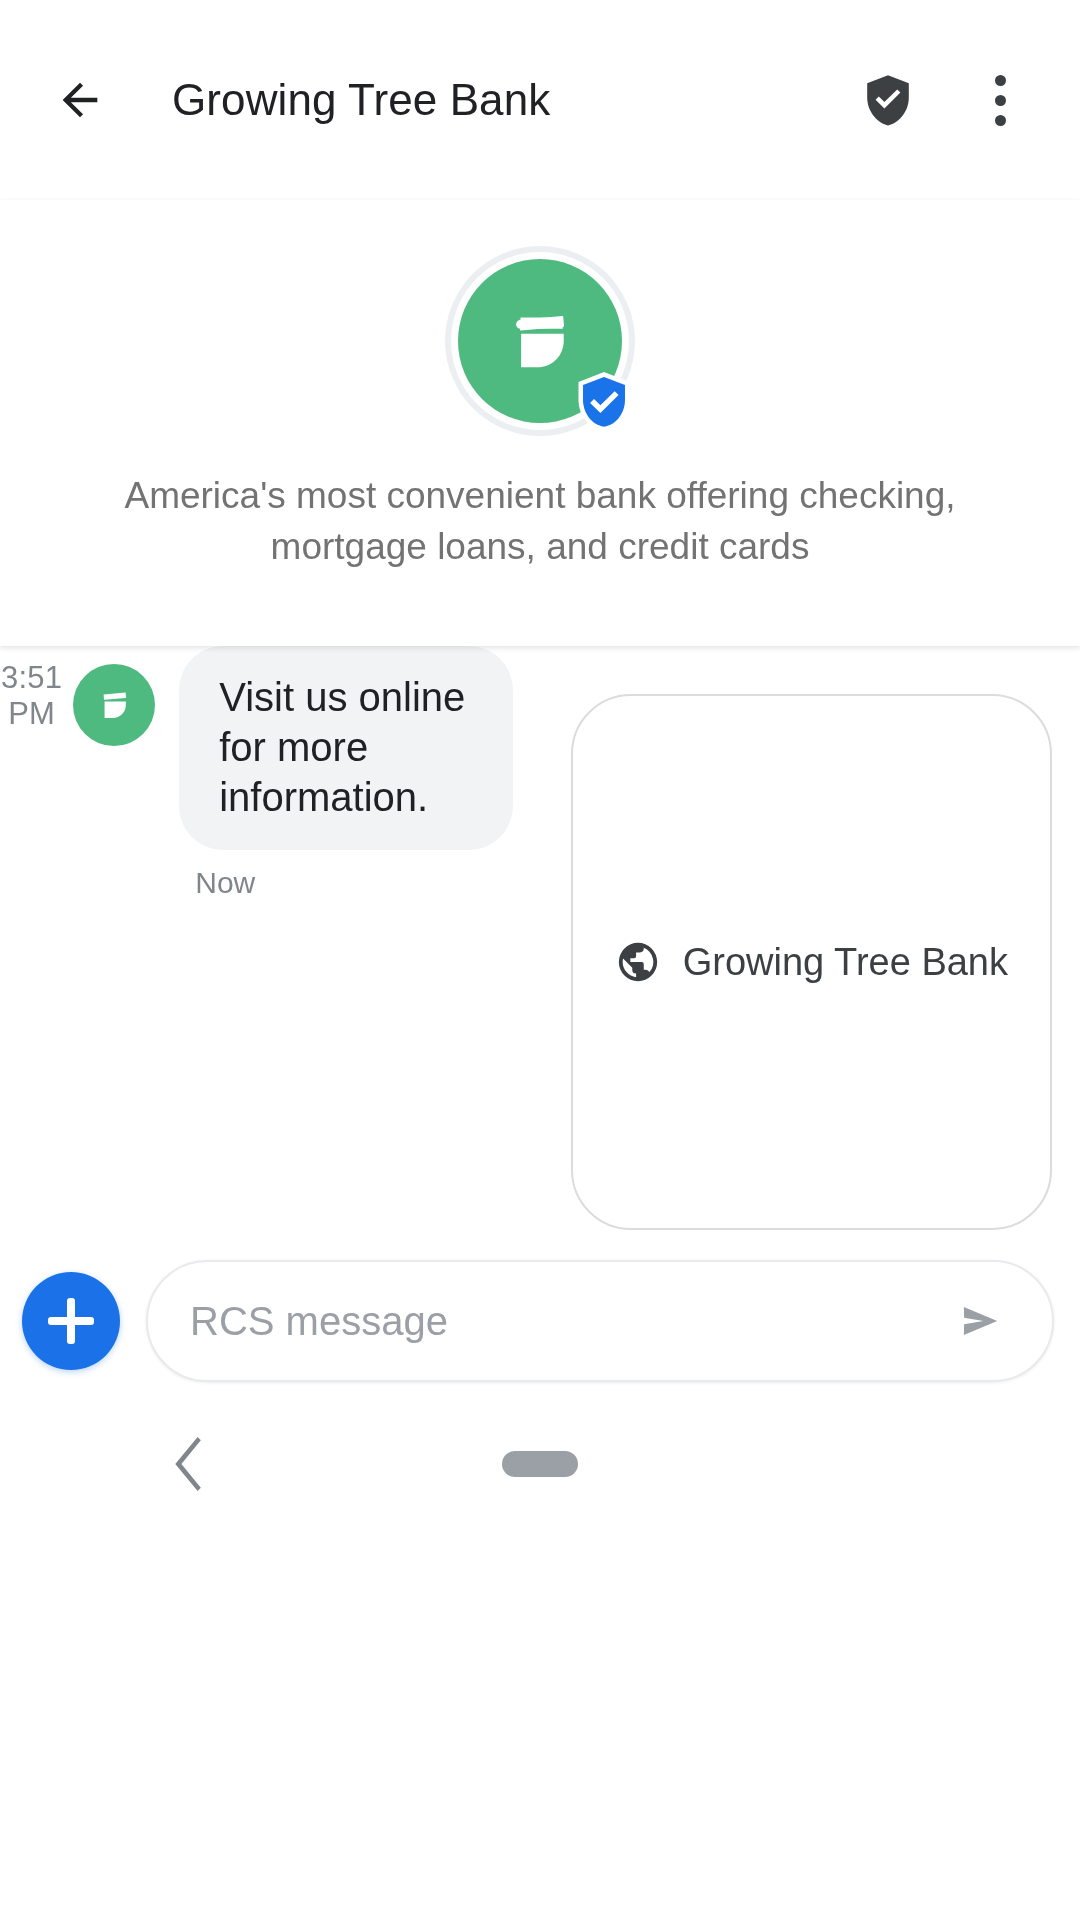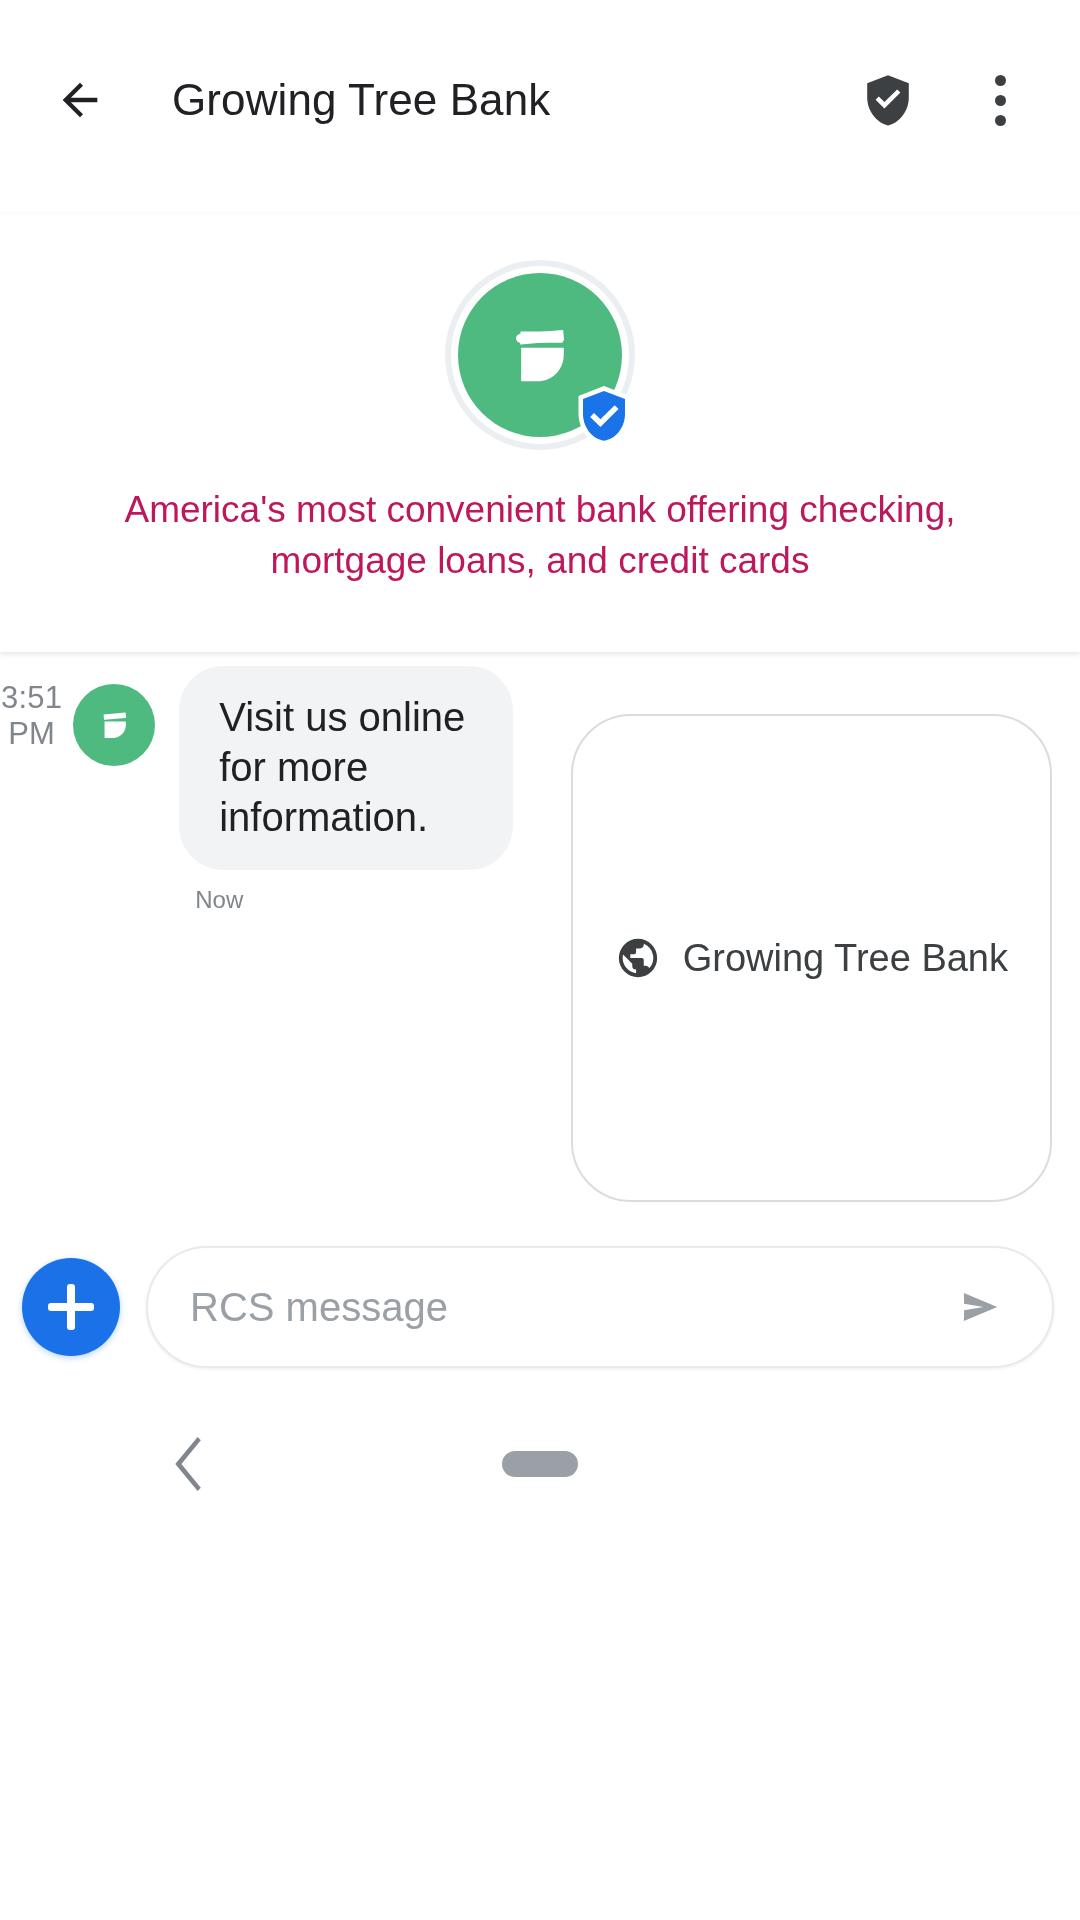--- a/index.html
+++ b/index.html
@@ -7,21 +7,21 @@
     width:1080px; height:1920px;
     background:#ffffff;
     font-family:"Liberation Sans", sans-serif;
     overflow:hidden;
   }
 
   .screen {
     position:relative;
     width:1080px; height:1524px;
     background:#ffffff;
-    display:flex; flex-direction:column;gap:14px;
+    display:flex; flex-direction:column;
   }
 
   
   .appbar {
     position:relative;
     height:200px;
     flex:0 0 200px;
     display:flex; align-items:center;
     padding:0 36px;
     background:#ffffff;
@@ -79,23 +79,23 @@
   }
   .verified-badge {
     position:absolute;
     right:-6px; bottom:-2px;
     width:62px; height:62px;
     display:flex; align-items:center; justify-content:center;
   }
   .biz-desc {
     font-size:37px;
     line-height:1.38;
-    color:#be185d;
+    color:#737373;
     max-width:900px;
-    margin:4px auto;
+    margin:12px auto;
   }
 
   
   .convo {
     flex:1 1 auto;
     position:relative;
     background:#ffffff;
     display:flex; flex-direction:row;
     justify-content:flex-end;
     padding-bottom:6px;
@@ -125,21 +125,21 @@
   .bubble {
     background:#F1F3F4;
     border-radius:44px;
     padding:26px 40px 28px 40px;
     font-size:40px;
     line-height:1.25;
     color:#202124;
     max-width:740px;
   }
   .msg-status {
-    font-size:24px;
+    font-size:30px;
     color:#80868b;
     padding:16px 0 0 16px;
   }
 
   
   .chips-row {
     display:flex; justify-content:flex-end;
     padding:48px 28px 0 28px;
   }
   .chip {

